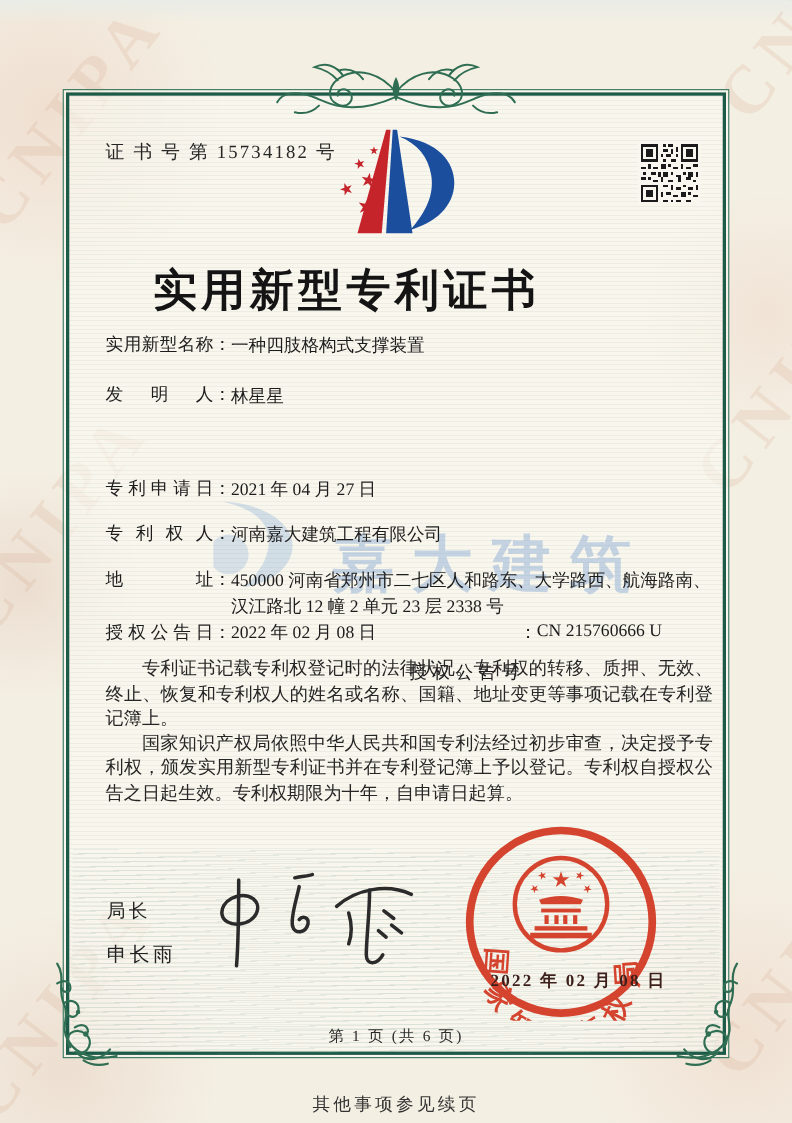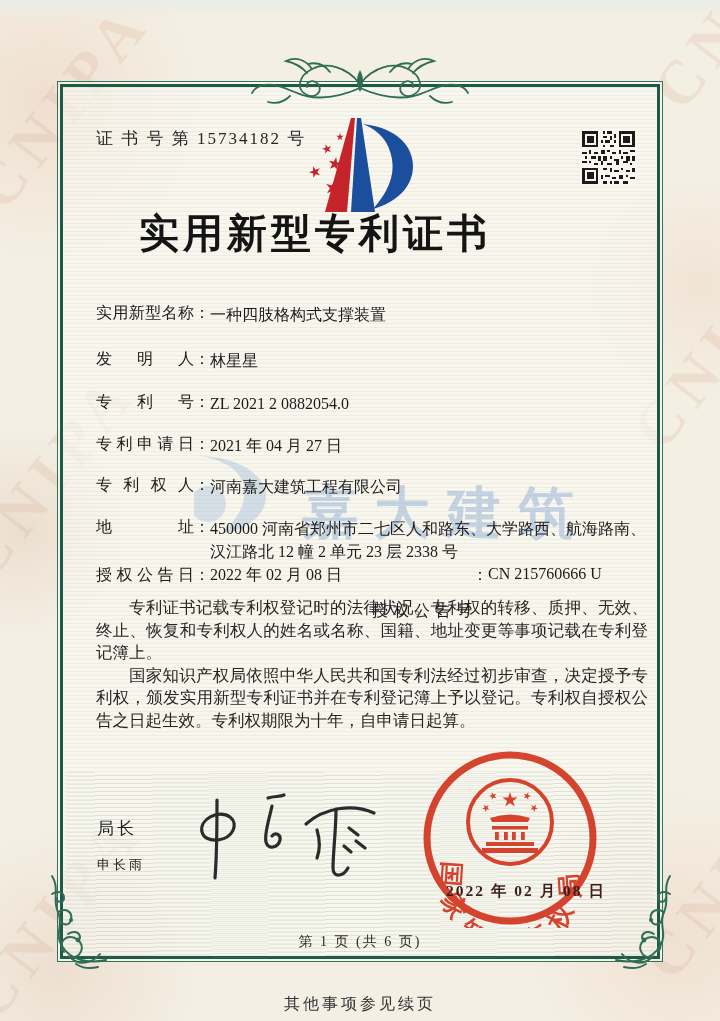--- a/index.html
+++ b/index.html
@@ -47,37 +47,37 @@
 
   
   .content { position:absolute; inset:0; z-index:5; color:#1d1d1d; }
 
   .cert-number { position:absolute; left:96px; top:127px; font-size:17px; letter-spacing:2px; color:#262626; }
 
   .qr { position:absolute; left:580px; top:129px; width:57px; height:57px; }
 
   .logo { position:absolute; left:285px; top:114px; }
 
-  .title { position:absolute; left:0; top:206px; width:630px; text-align:center;
+  .title { position:absolute; left:0; top:236px; width:630px; text-align:center;
            font-size:40px; font-weight:bold; letter-spacing:4px; color:#141414; }
 
   .frow { position:absolute; left:96px; font-size:16px; color:#1c1c1c; }
   .flabel { display:inline-block; width:98px; text-align:justify; text-align-last:justify; vertical-align:top; }
   .fcolon { display:inline-block; width:16px; vertical-align:top; }
   .fvalue { display:inline-block; width:436px; vertical-align:top; line-height:23px; }
   .r1{top:303px}.r2{top:349px}.r3{top:392px}.r4{top:434px}.r5{top:475px}.r6{top:517px}.r7{top:565px}
   .pair2 { position:absolute; left:276px; top:0; white-space:nowrap; }
   .pair2 .flabel { width:100px;margin-top:36px; }
 
   .paras { position:absolute; left:96px; top:597px; width:552px; font-size:16.5px;
            line-height:22.5px; text-align:justify; color:#262626; }
   .paras p { text-indent:2em; }
 
   .sig-title { position:absolute; left:97px; top:817px; font-size:17px; letter-spacing:3px; color:#222; }
-  .sig-name  { position:absolute; left:97px; top:856px; font-size:13px; letter-spacing:3px; color:#222; }
+  .sig-name  { position:absolute; left:97px; top:856px; font-size:18px; letter-spacing:3px; color:#222; }
   .sig-script { position:absolute; left:186px; top:784px; }
 
   .seal { position:absolute; left:420px; top:748px; width:180px; height:180px; }
   .seal-date { position:absolute; left:446px; top:881px; font-size:15.5px; font-weight:bold;
                letter-spacing:2px; color:#3c1f1a; z-index:6; white-space:nowrap; }
 
   .page-info { position:absolute; left:0; top:933px; width:720px; text-align:center;
                font-size:14px; letter-spacing:2px; color:#2a2a2a; }
   .continuation { position:absolute; left:0; top:994px; width:720px; text-align:center;
                   font-size:16px; letter-spacing:3px; color:#333; z-index:5; }
@@ -184,23 +184,20 @@
       </g>
     </svg>
 
     <div class="title">实用新型专利证书</div>
 
     <div class="frow r1">
       <span class="flabel">实用新型名称</span><span class="fcolon">：</span><span class="fvalue">一种四肢格构式支撑装置</span>
     </div>
     <div class="frow r2">
       <span class="flabel">发明人</span><span class="fcolon">：</span><span class="fvalue">林星星</span>
-    </div>
-    <div class="frow r3">
-      <span class="flabel">专利号</span><span class="fcolon">：</span><span class="fvalue">ZL 2021 2 0882054.0</span>
     </div>
     <div class="frow r4">
       <span class="flabel">专利申请日</span><span class="fcolon">：</span><span class="fvalue">2021 年 04 月 27 日</span>
     </div>
     <div class="frow r5">
       <span class="flabel">专利权人</span><span class="fcolon">：</span><span class="fvalue">河南嘉大建筑工程有限公司</span>
     </div>
     <div class="frow r6">
       <span class="flabel">地址</span><span class="fcolon">：</span><span class="fvalue">450000 河南省郑州市二七区人和路东、大学路西、航海路南、汉江路北 12 幢 2 单元 23 层 2338 号</span>
     </div>

